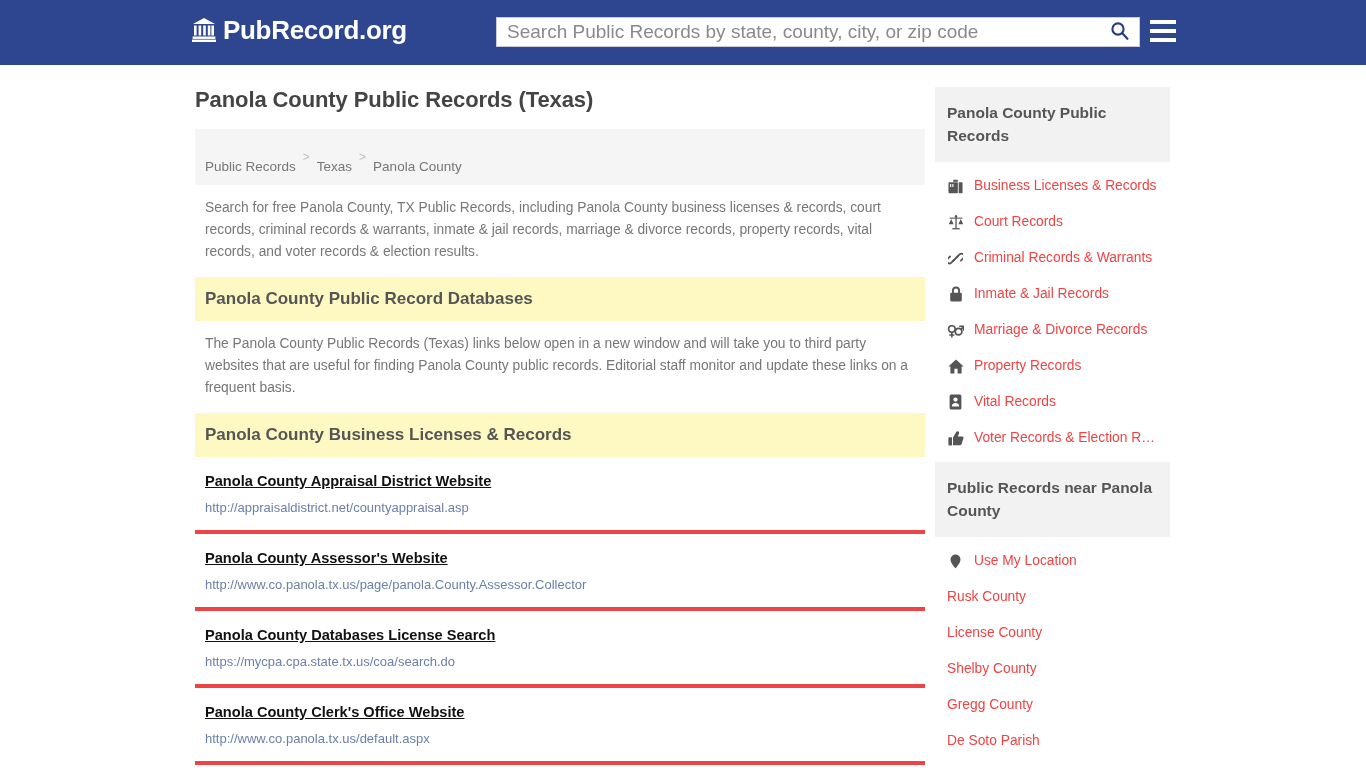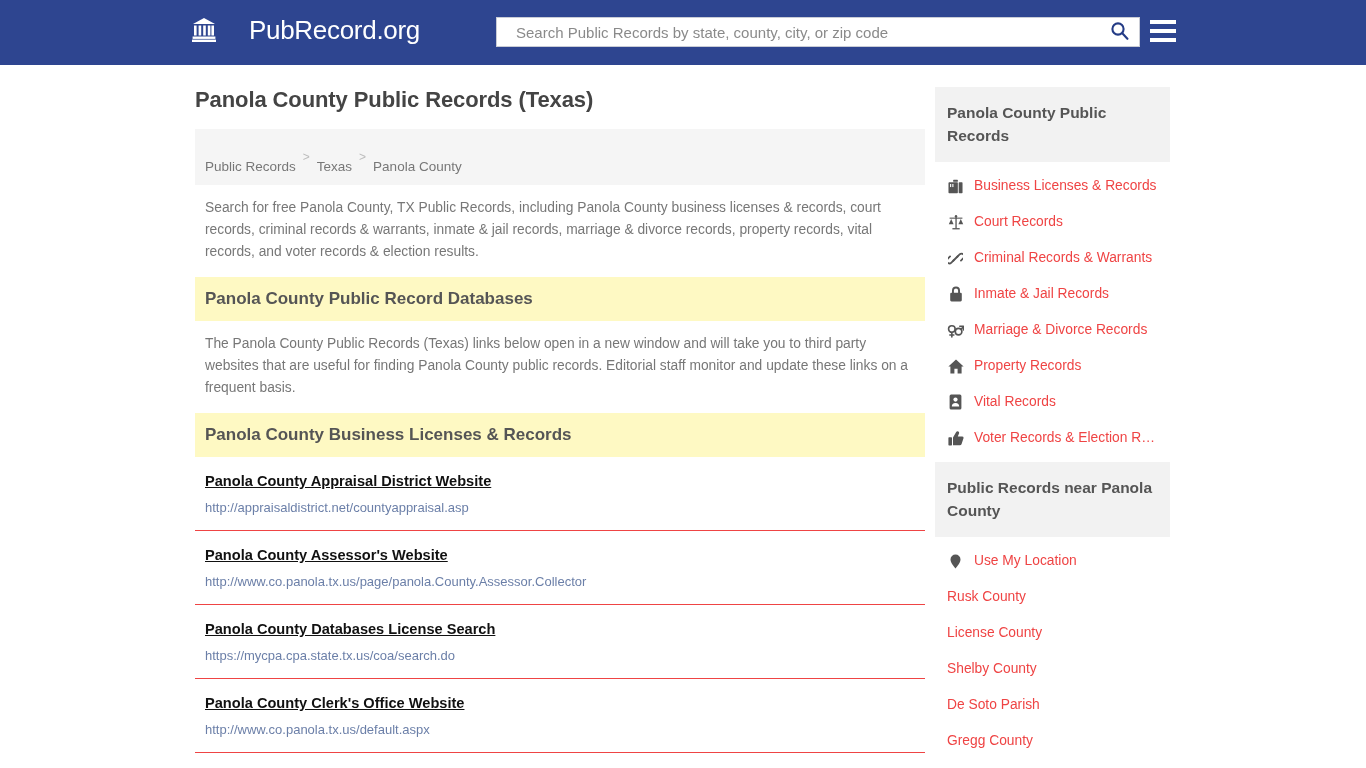--- a/index.html
+++ b/index.html
@@ -31,45 +31,44 @@
   }
   .logo-icon {
     width: 24px;
     height: 26px;
     margin-right: 7px;
     display: block;
   }
   .logo-text {
     color: #ffffff;
     font-size: 26px;
-    font-weight: normal;
+    font-weight: bold;
     letter-spacing: -0.3px;
     line-height: 28px;
     white-space: nowrap;
-    margin-left: 26px;
   }
   .search-wrap {
     position: absolute;
     left: 496px;
     top: 17px;
     width: 644px;
     height: 30px;
     background: #ffffff;
     border: 1px solid #c9ccd6;
     display: flex;
     align-items: center;
   }
   .search-input {
     flex: 1;
     height: 28px;
     border: none;
     outline: none;
-    padding: 0 19px;
+    padding: 0 10px;
     font-family: "Liberation Sans", sans-serif;
-    font-size: 15px;
+    font-size: 19px;
     color: #333333;
     background: transparent;
   }
   .search-input::placeholder { color: #8a8a8a; }
   .search-btn {
     width: 40px;
     height: 28px;
     border: none;
     background: transparent;
     cursor: pointer;
@@ -154,21 +153,21 @@
     background: #fef9c3;
     padding: 12px 10px;
     font-size: 17px;
     font-weight: bold;
     color: #555555;
   }
 
   
   .link-row {
     padding: 14px 10px 13px 10px;
-    border-bottom: 1px solid #ef4444;
+    border-bottom: 4px solid #ef4444;
   }
   .link-row:last-of-type { border-bottom: none; }
   .link-title {
     font-size: 14.6px;
     font-weight: bold;
     color: #111111;
     text-decoration: underline;
     display: inline-block;
     line-height: 20px;
     cursor: pointer;
@@ -424,24 +423,24 @@
           <div class="side-item no-icon">
             <span class="lbl">Rusk County</span>
           </div>
           <div class="side-item no-icon">
             <span class="lbl">License County</span>
           </div>
           <div class="side-item no-icon">
             <span class="lbl">Shelby County</span>
           </div>
           <div class="side-item no-icon">
+            <span class="lbl">Gregg County</span>
+          </div>
+          <div class="side-item no-icon">
             <span class="lbl">De Soto Parish</span>
-          </div>
-          <div class="side-item no-icon">
-            <span class="lbl">Gregg County</span>
           </div>
 
         </div>
       </div>
 
     </div>
 
   </div>
 </div>
 

